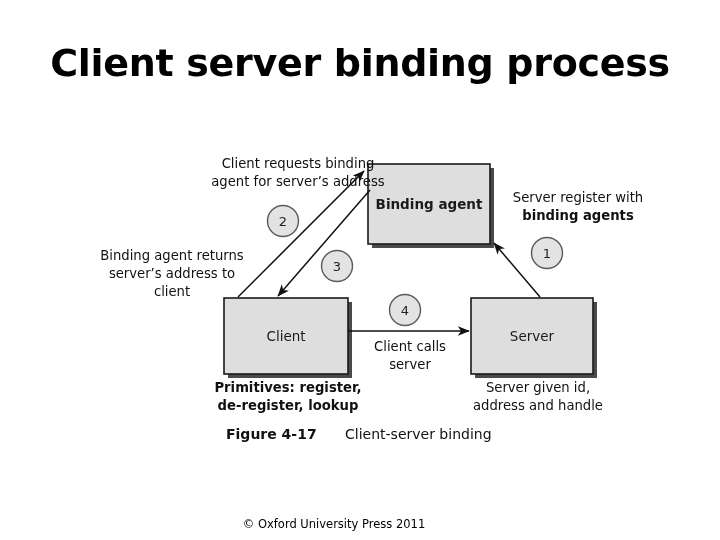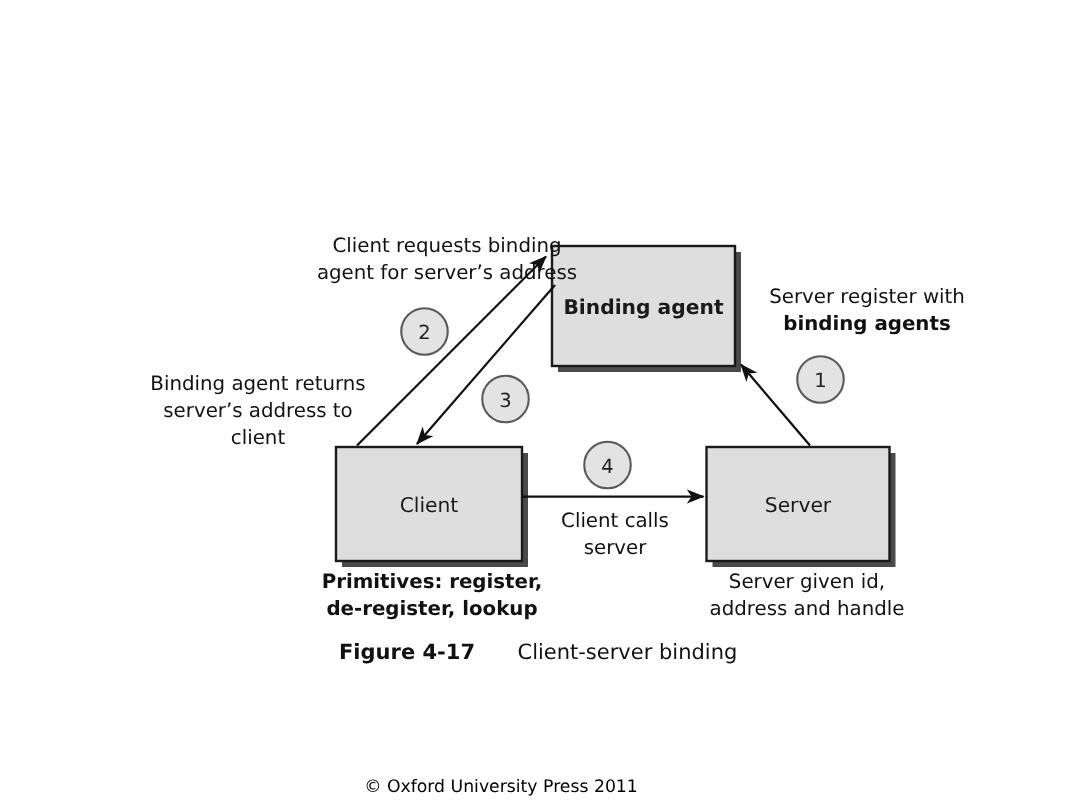--- a/index.html
+++ b/index.html
@@ -99,20 +99,21 @@
     font-family: "DejaVu Sans", sans-serif;
     font-size: 11.5px;
     color: #000000;
   }
 </style>
 </head>
 <body>
 
 <div id="slide">
 
+  <div id="slide-title">Client server binding process</div>
 
   <div id="figure-area">
     <svg id="figure-svg" viewBox="0 0 600 320" xmlns="http://www.w3.org/2000/svg">
 
       <defs>
         <marker id="arrowhead" markerWidth="9" markerHeight="9" refX="7.5" refY="3.2" orient="auto" markerUnits="strokeWidth">
           <path d="M0,0 L8,3.2 L0,6.4 L2.2,3.2 Z" fill="#111111"></path>
         </marker>
       </defs>
 

